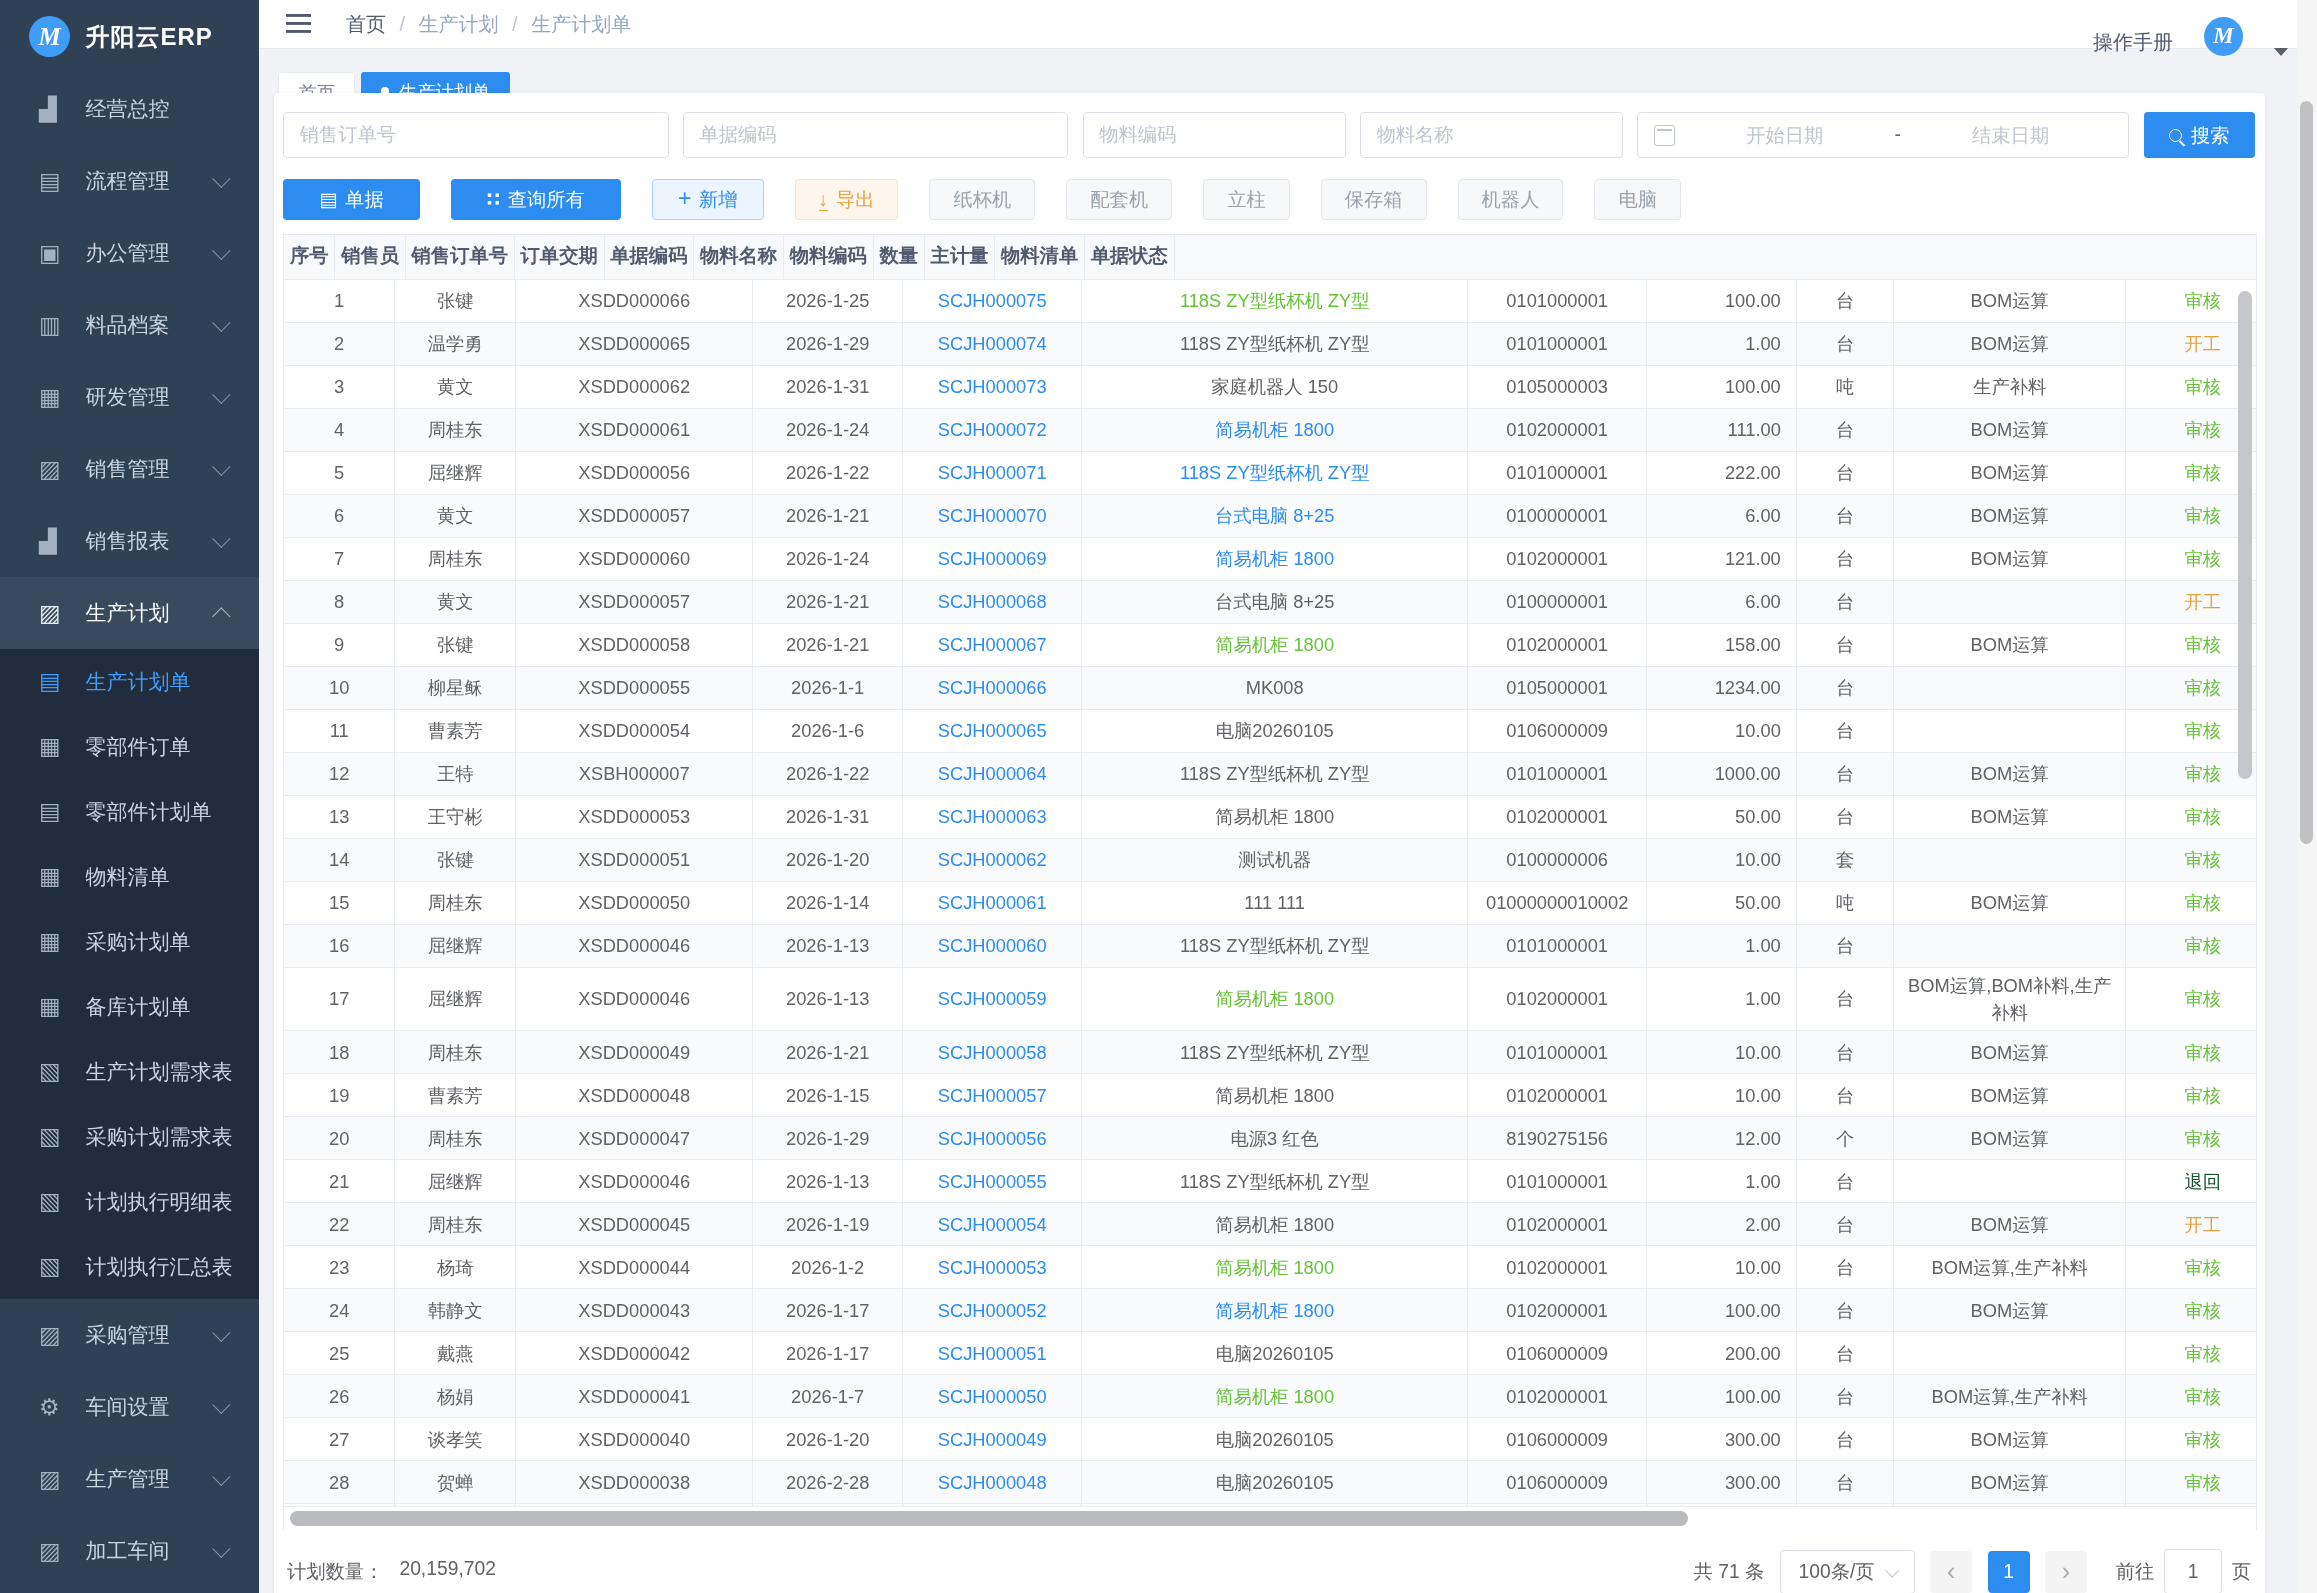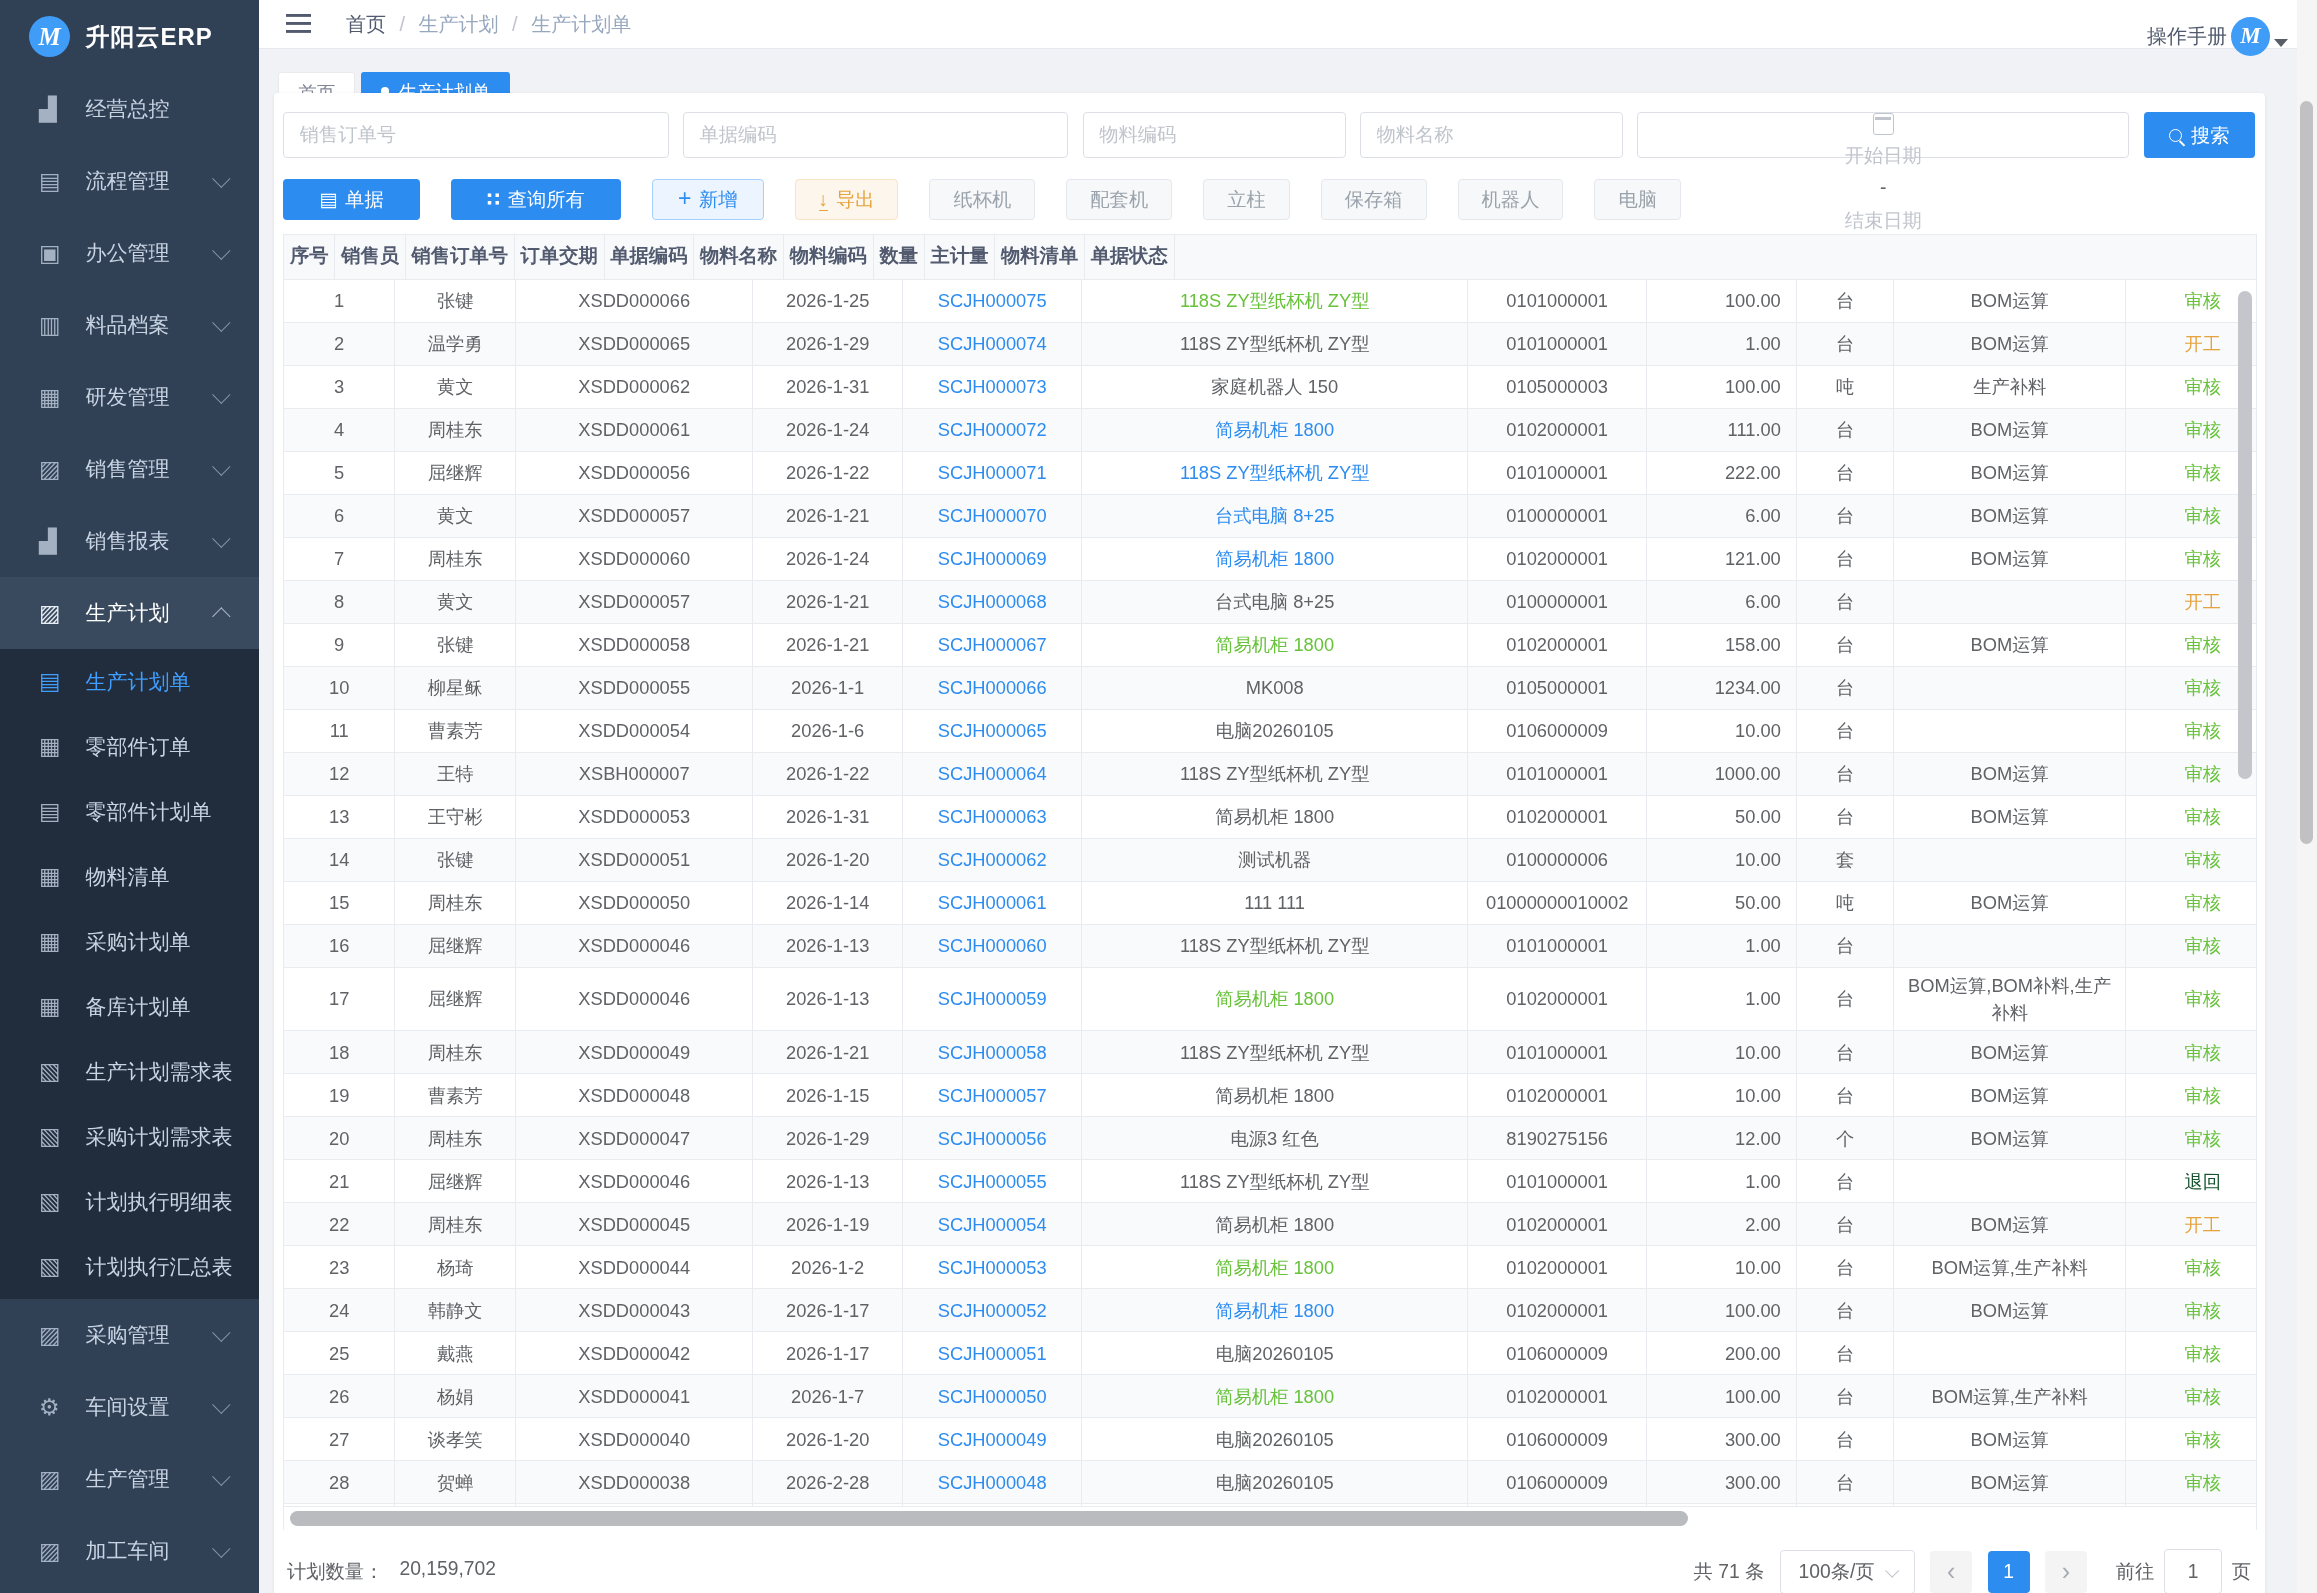--- a/index.html
+++ b/index.html
@@ -45,39 +45,39 @@
   .main{position:absolute;left:259px;top:0;width:2058px;height:1593px;}
   .topbar{height:48px;background:#fff;border-bottom:1px solid #e6e9ef;display:flex;align-items:center;padding:0 29px 0 27px;}
   .hamburger{width:25px;height:19.3px;background:
     linear-gradient(#515a6e,#515a6e) 0 0/25px 2.9px no-repeat,
     linear-gradient(#515a6e,#515a6e) 0 7.7px/25px 2.9px no-repeat,
     linear-gradient(#515a6e,#515a6e) 0 15.4px/25px 2.9px no-repeat;cursor:pointer;}
   .breadcrumb{margin-left:35px;font-size:20px;display:flex;gap:13.5px;align-items:center;}
   .bc-home{color:#515a6e;cursor:pointer;}
   .bc-sep{color:#c0c4cc;}
   .bc-link{color:#97a8be;cursor:pointer;}
-  .top-right{margin-left:auto;display:flex;align-items:center;gap:4px;margin-top:24px;}
+  .top-right{margin-left:auto;display:flex;align-items:flex-end;gap:31px;margin-top:24px;}
   .manual{font-size:20px;color:#515a6e;cursor:pointer;}
   .avatar{width:39px;height:39px;border-radius:50%;background:#3f9cf7;display:flex;align-items:center;justify-content:center;
     color:#fff;font-weight:700;font-style:italic;font-size:23px;font-family:"Liberation Serif","DejaVu Serif",serif;cursor:pointer;}
   .caret{width:0;height:0;border-left:7.7px solid transparent;border-right:7.7px solid transparent;border-top:8.7px solid #5a5e66;margin-top:13.5px;cursor:pointer;}
   
   .tabstrip{height:21px;overflow:hidden;margin:23px 0 0 19.3px;display:flex;gap:5.8px;}
   .tab{height:39px;display:flex;align-items:center;padding:0 19.3px;font-size:18.3px;border-radius:2.9px 2.9px 0 0;cursor:pointer;}
   .tab-plain{background:#fff;border:1px solid #e8eaec;color:#808695;}
   .tab-active{background:#2d8cf0;color:#fff;gap:9.7px;}
   .tab-dot{width:8.7px;height:8.7px;border-radius:50%;background:#fff;}
   
   .card{margin-left:14.5px;width:1991px;background:#fff;border-radius:3.9px;box-shadow:0 1px 3.9px rgba(0,21,41,.08);position:relative;}
   .filters{display:flex;gap:14.5px;padding:19.3px 9.7px 0 9.7px;align-items:center;}
   .f-input{height:44px;border:1px solid #dcdfe6;border-radius:3.9px;padding:0 15.4px;font-size:19.3px;color:#606266;
     font-family:"Liberation Sans","DejaVu Sans",sans-serif;background:#fff;}
   .f-input::placeholder{color:#c0c4cc;}
   .w1{width:355px;}.w2{width:355px;}.w3{width:230px;}.w4{width:230px;}
-  .daterange{width:462px;height:44px;border:1px solid #dcdfe6;border-radius:3.9px;display:flex;align-items:center;padding:0 15.4px;gap:7.7px;flex-direction:column;}
+  .daterange{width:462px;height:44px;border:1px solid #dcdfe6;border-radius:3.9px;display:flex;align-items:center;padding:0 15.4px;gap:7.7px;}
   .calicon{width:19.3px;height:19.3px;border:1.9px solid #c0c4cc;border-radius:2.9px;position:relative;flex:0 0 19.3px;}
   .calicon::before{content:"";position:absolute;left:1.9px;top:2.9px;right:1.9px;height:2.9px;background:#c0c4cc;}
   .dr-text{color:#c0c4cc;font-size:19.3px;flex:1;text-align:center;}
   .dr-sep{color:#606266;font-size:19.3px;}
   .search-btn{margin-left:auto;width:112px;height:46px;background:#2d8cf0;border:none;border-radius:3.9px;color:#fff;font-size:19.3px;
     display:flex;align-items:center;justify-content:center;gap:8.7px;cursor:pointer;font-family:inherit;}
   .sicon{width:11.6px;height:11.6px;border:1.9px solid #fff;border-radius:50%;position:relative;display:inline-block;}
   .sicon::after{content:"";position:absolute;width:1.9px;height:6.8px;background:#fff;left:11.6px;top:10.6px;transform:rotate(-45deg);}
   
   .toolbar{display:flex;gap:31px;padding:21px 9.7px 0 9.7px;align-items:center;}

